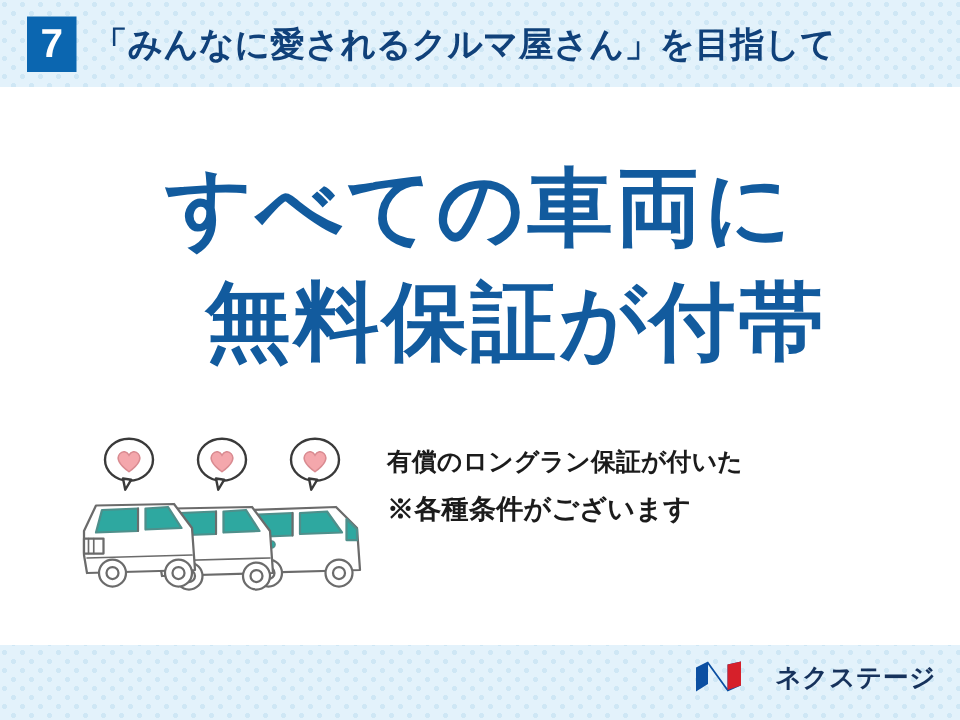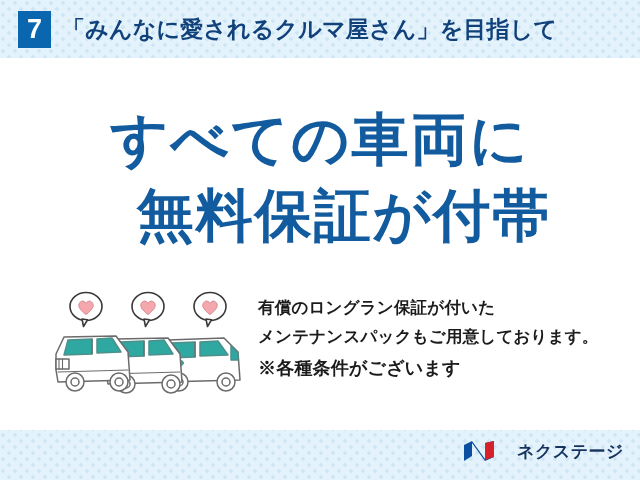--- a/index.html
+++ b/index.html
@@ -131,21 +131,21 @@
   .body-copy {
     position: absolute;
     left: 258px;
     top: 8px;
     width: 380px;
     color: #1b1b1b;
     font-size: 16.5px;
     line-height: 1.78;
     font-weight: bold;
     letter-spacing: 0.2px;
-    font-family: Liberation Mono, monospace;
+    font-family: Liberation Sans, sans-serif;
   }
   .body-copy .line { display: block; white-space: nowrap; }
   .body-copy .note { font-size: 18px; }
 
   
   .footer {
     position: absolute;
     left: 0;
     top: 430px;
     width: 640px;
@@ -261,21 +261,20 @@
                 <path d="M10 42 L80 40" stroke-width="1.1"></path>
               </g>
 
             </g>
           </svg>
         </div>
       </div>
 
       <div class="body-copy">
         <span class="line">有償のロングラン保証が付いた</span>
-        <span class="line">メンテナンスパックもご用意しております。</span>
         <span class="line note">※各種条件がございます</span>
       </div>
 
     </div>
   </div>
 
   <div class="footer">
     <div class="logo-wrap">
       <span class="logo-mark">
         <svg viewBox="0 0 32 24" width="32" height="24">

